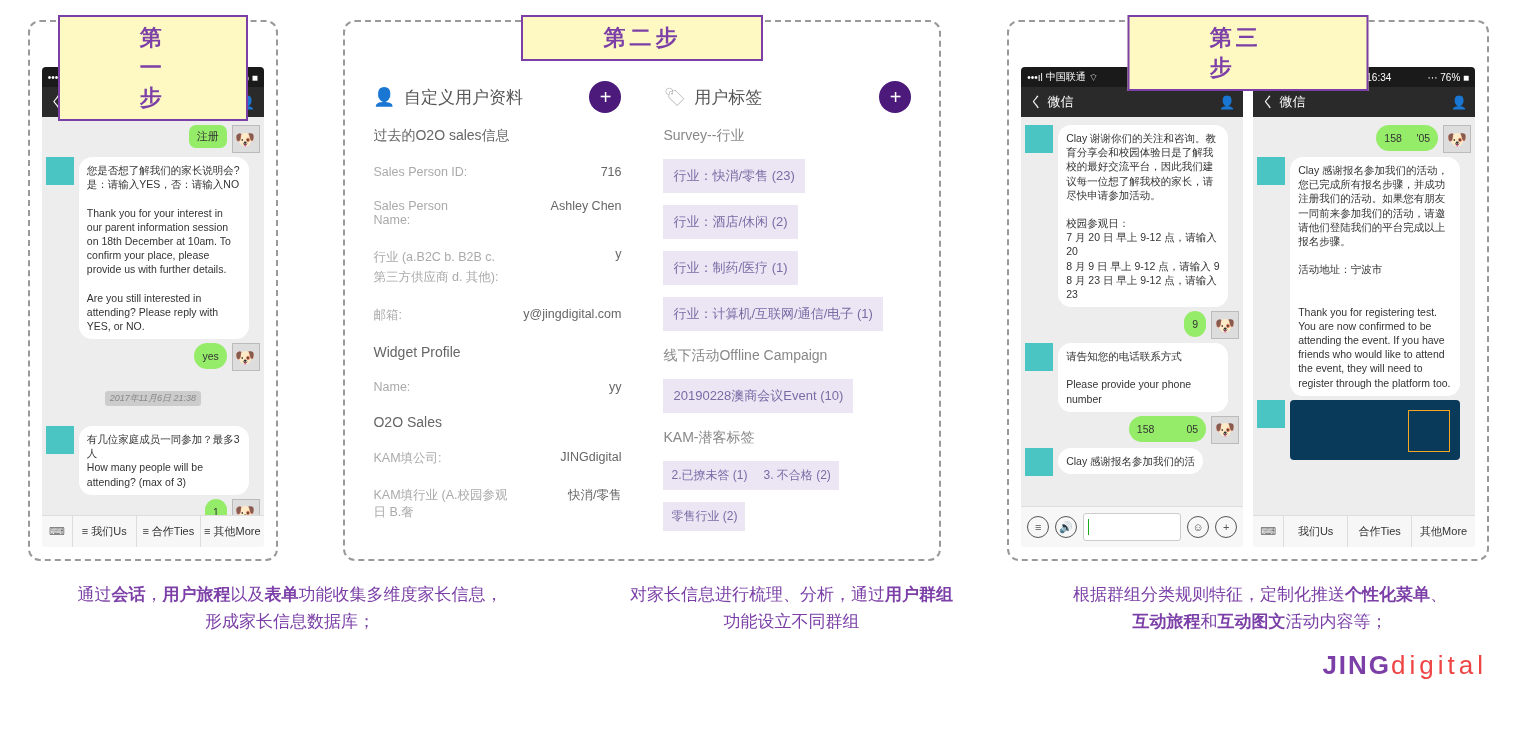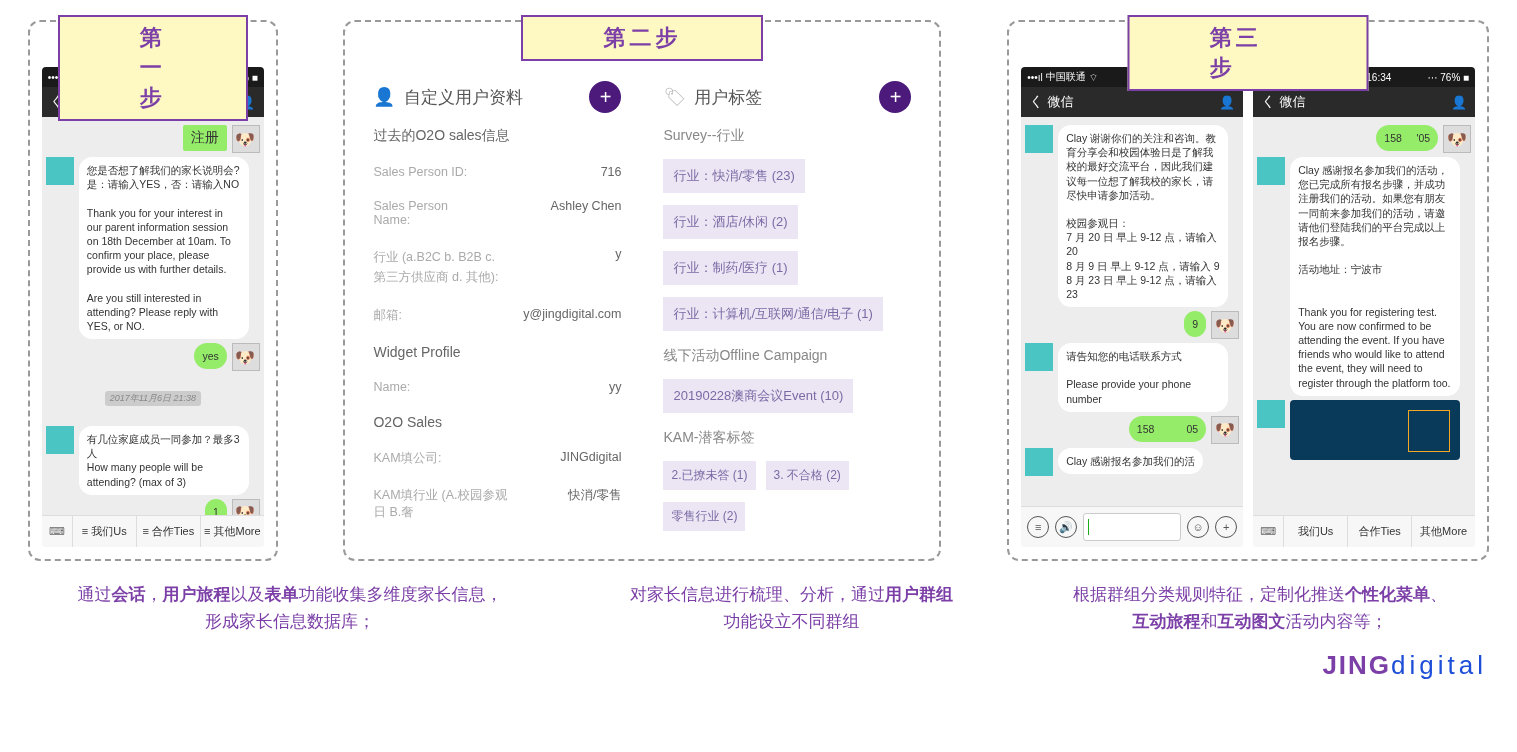--- a/index.html
+++ b/index.html
@@ -54,31 +54,31 @@
     .panel-title { font-size: 17px; color: #555; display:flex; align-items:center; gap:8px; }
     .panel-title .ico { color:#bbb; font-size:18px; }
     .plus-btn { width: 32px; height: 32px; border-radius: 50%; background: #4b1a7a; color: #fff; display:flex; align-items:center; justify-content:center; font-size: 20px; font-weight:300;}
     .section-hdr { color:#666; font-size: 14px; margin: 10px 0 8px 0; }
     .kv-row { display:flex; justify-content: space-between; margin: 20px 0; font-size: 12.5px; }
     .kv-row .k { color: #aaa; }
     .kv-row .v { color: #666; }
     .multi-k { color:#aaa; font-size:12.5px; line-height:1.6; }
     .label-hdr { font-size:14px; color:#888; margin:10px 0 8px; }
     .tag { background: #ece6f4; color: #7a6ba5; padding: 8px 10px; margin: 6px 0; font-size: 13px; display:inline-block; }
-    .tag-row { display:flex; gap:10px; }
+    .tag-row { display:flex; }
     .tag.sm { padding:6px 8px; font-size:12px; }
     
     .descs { display:flex; justify-content: space-around; padding: 20px 10px 10px; }
     .desc { text-align:center; color:#7b3fa7; font-size:17px; line-height:1.6; max-width: 440px; }
     .desc b { font-weight: bold; }
     .logo-row { text-align:right; padding: 5px 30px 10px; }
     .logo { font-size: 26px; letter-spacing: 2px; color: #7b3fa7; }
     .logo .bold { font-weight: 700; }
-    .logo .light { color:#1d4ed8; font-weight:300; letter-spacing:4px; }
-    .reg-bubble { background:#95ec69; padding:4px 8px; border-radius:2px; font-size:14px; }
+    .logo .light { color:#ef4444; font-weight:300; letter-spacing:4px; }
+    .reg-bubble { background:#95ec69; padding:4px 8px; border-radius:7px; font-size:11px; }
     .image-card { background:#0a3a5a; border-radius:4px; height:60px; width:170px; display:flex; align-items:center; justify-content:center; color:#f5a623; font-size:9px; position:relative; }
     .image-card::after { content:""; position:absolute; right:10px; top:10px; width:40px;height:40px; border:1px solid #f5a623; }
   </style>
 </head>
 <body>
 
 <div class="steps-row">
 
   <div class="step">
     <div class="step-label">第一步</div>

